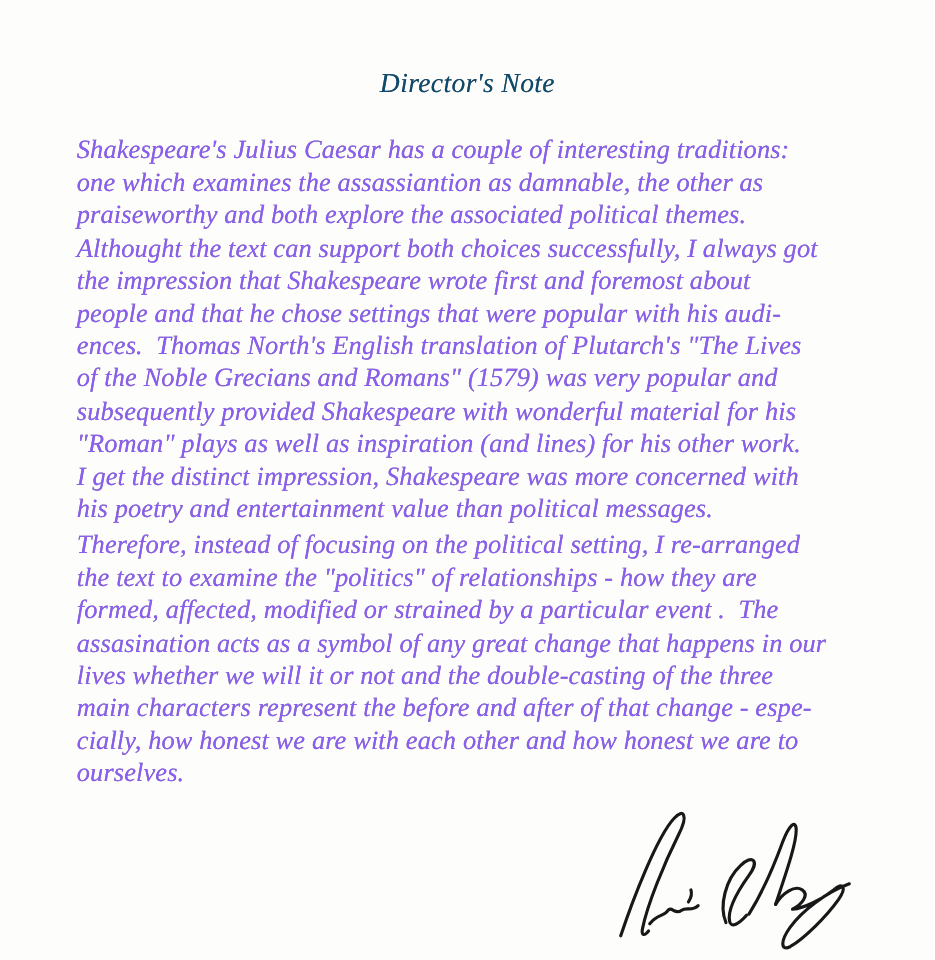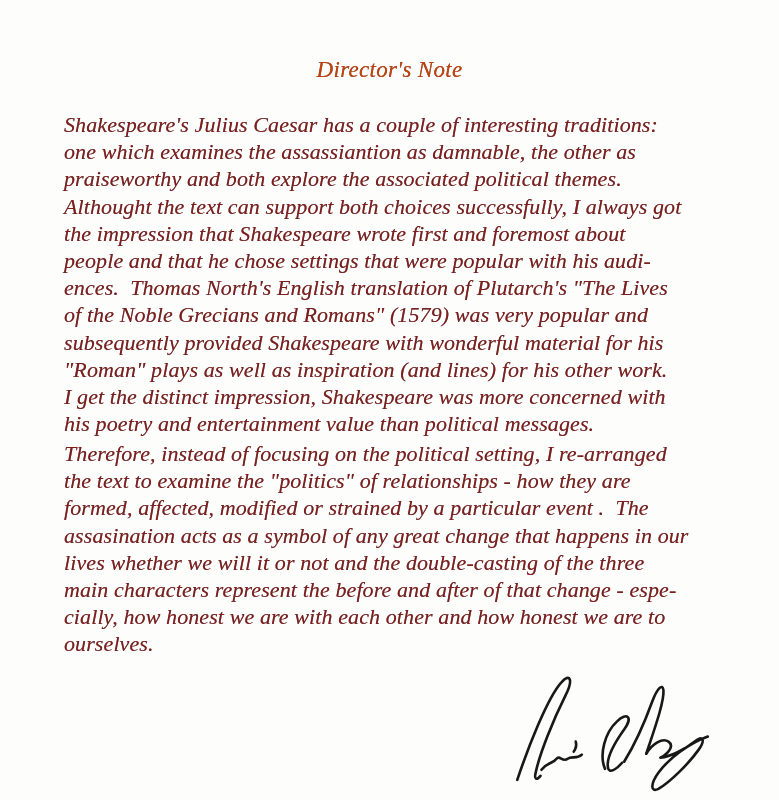--- a/index.html
+++ b/index.html
@@ -18,32 +18,32 @@
   }
   .title {
     position: absolute;
     top: 57px;
     left: 0;
     width: 100%;
     text-align: center;
     font-style: italic;
     font-size: 23px;
     letter-spacing: 0.3px;
-    color: #c2410c;
+    color: #0c4a6e;
     text-shadow: 0 0 0.4px rgba(0,0,0,0.55);
   }
   .para {
     position: absolute;
     left: 64px;
     white-space: pre;
     font-style: italic;
     font-size: 22px;
     line-height: 27.2px;
     letter-spacing: 0.1px;
-    color: #7f1d1d;
+    color: #8b5cf6;
     text-shadow: 0 0 0.4px rgba(0,0,0,0.5);
   }
   .para1 { top: 111px; }
   .para2 { top: 440px; }
   .signature {
     position: absolute;
     left: 503px;
     top: 671px;
     width: 212px;
     height: 126px;

